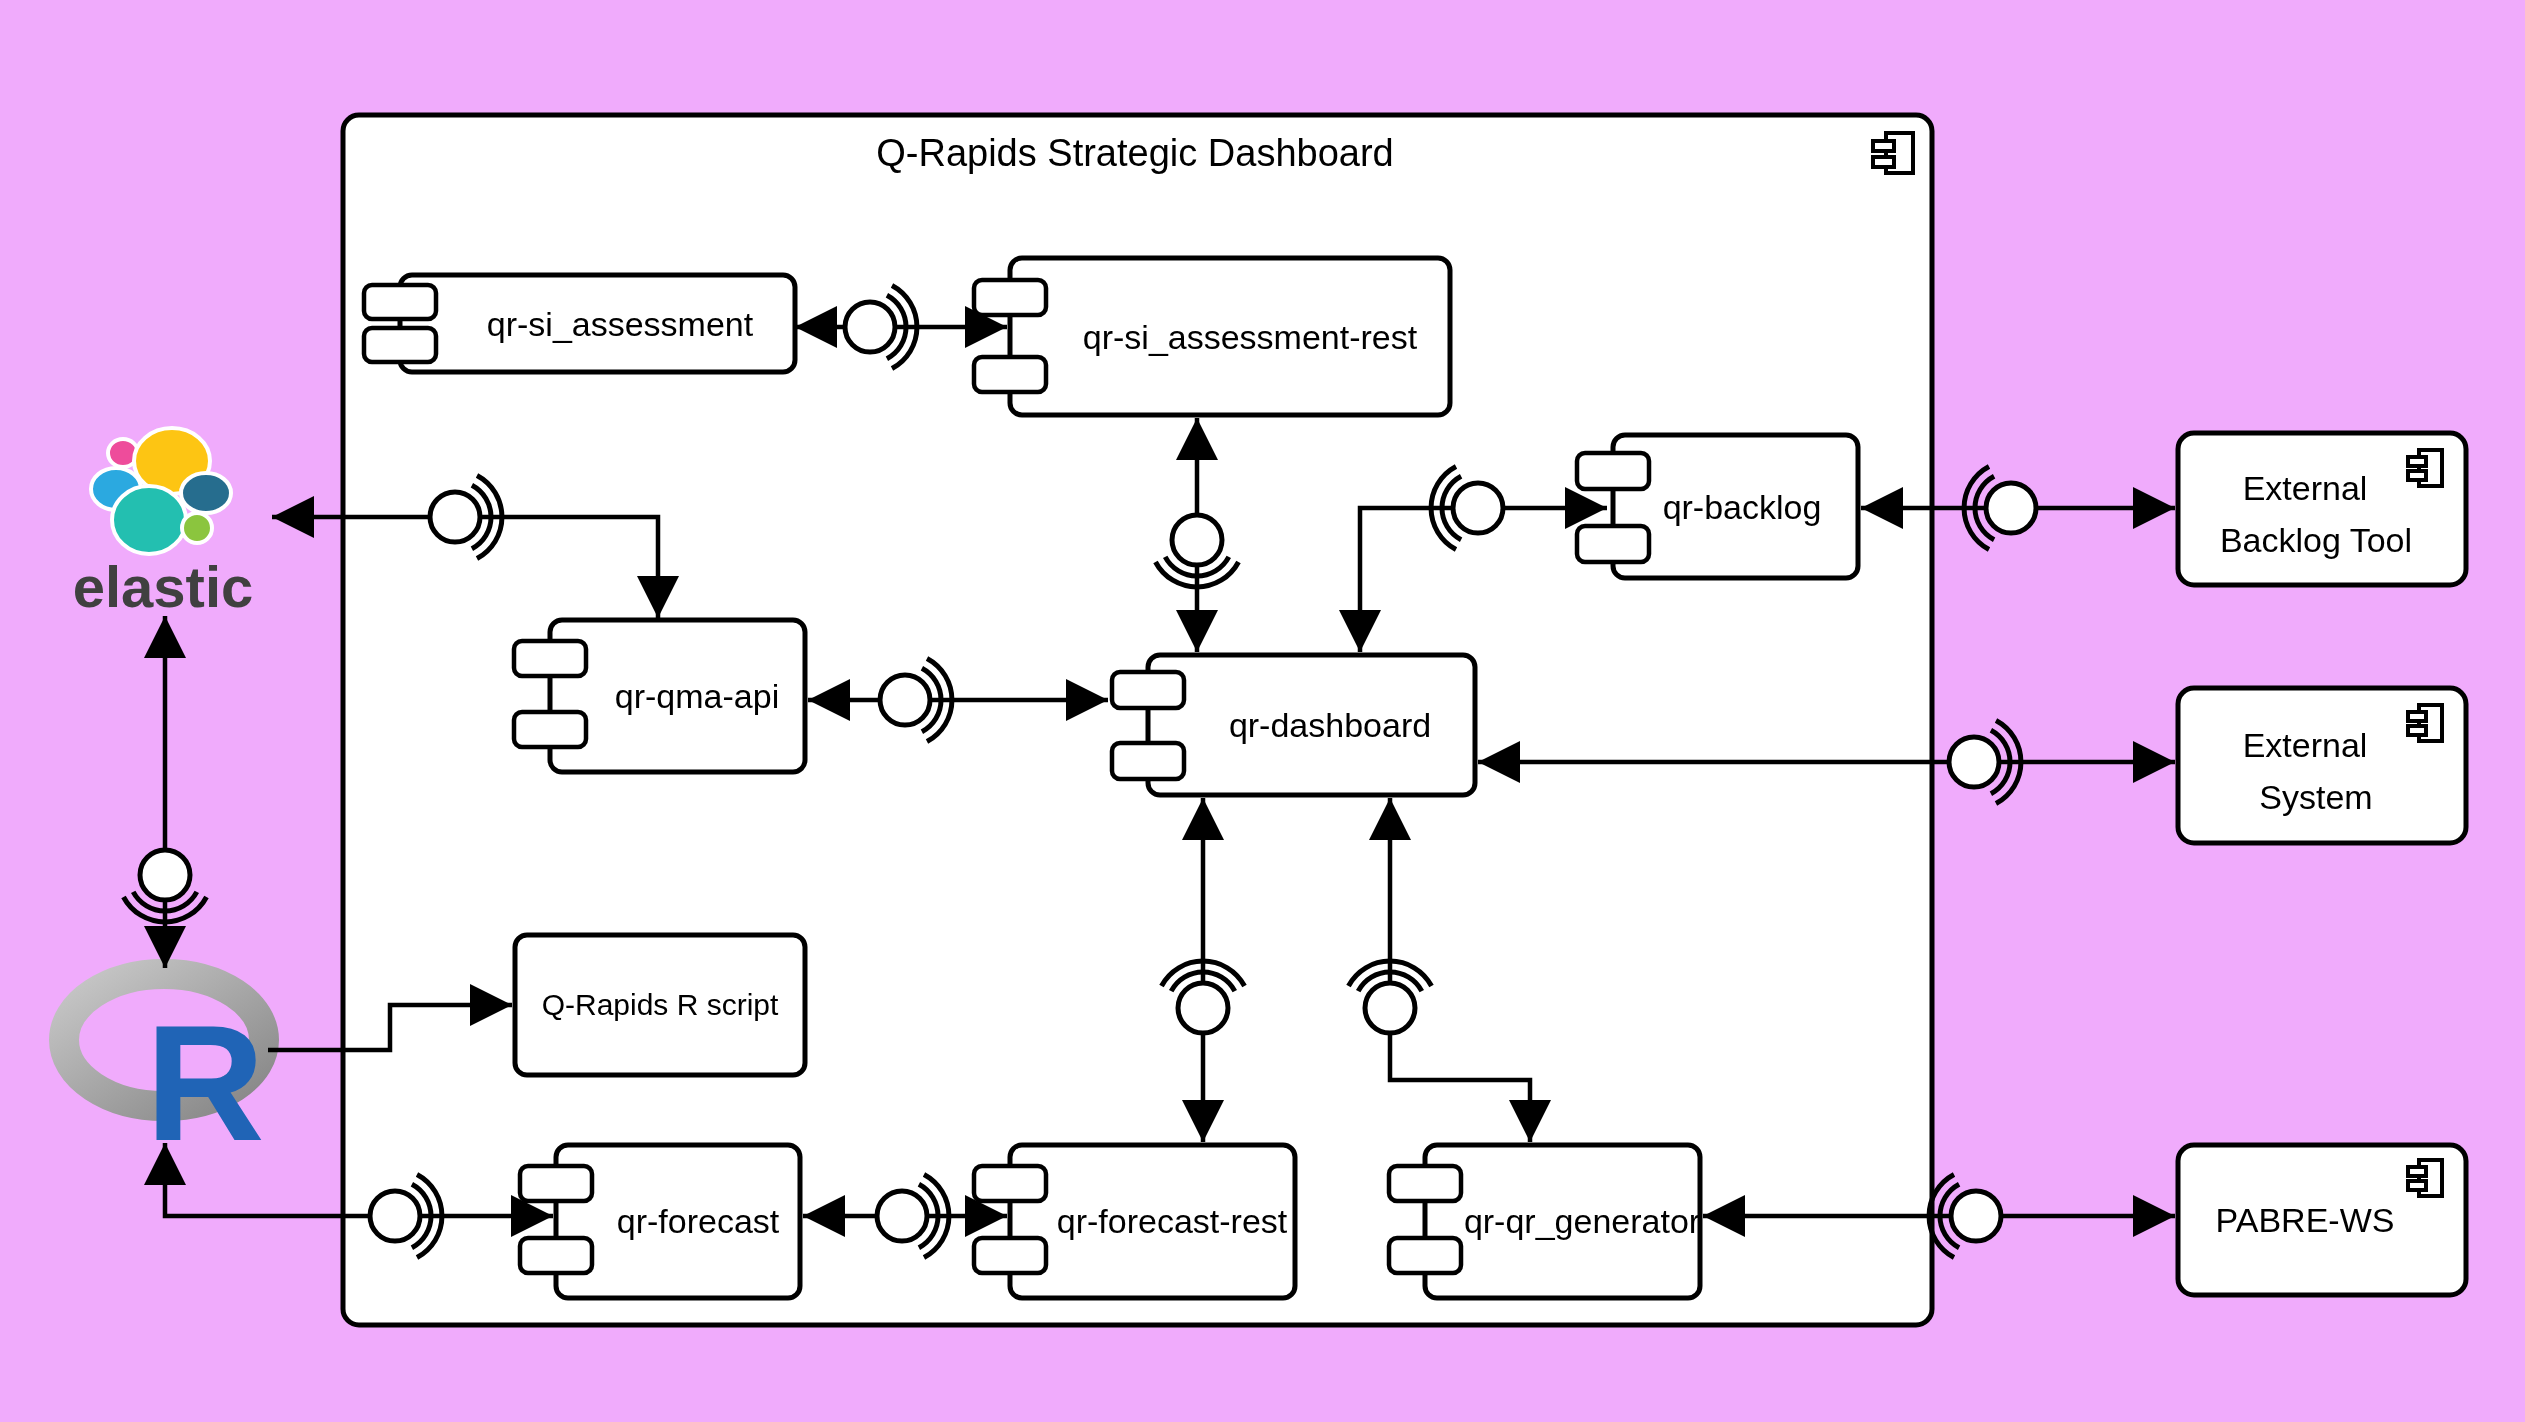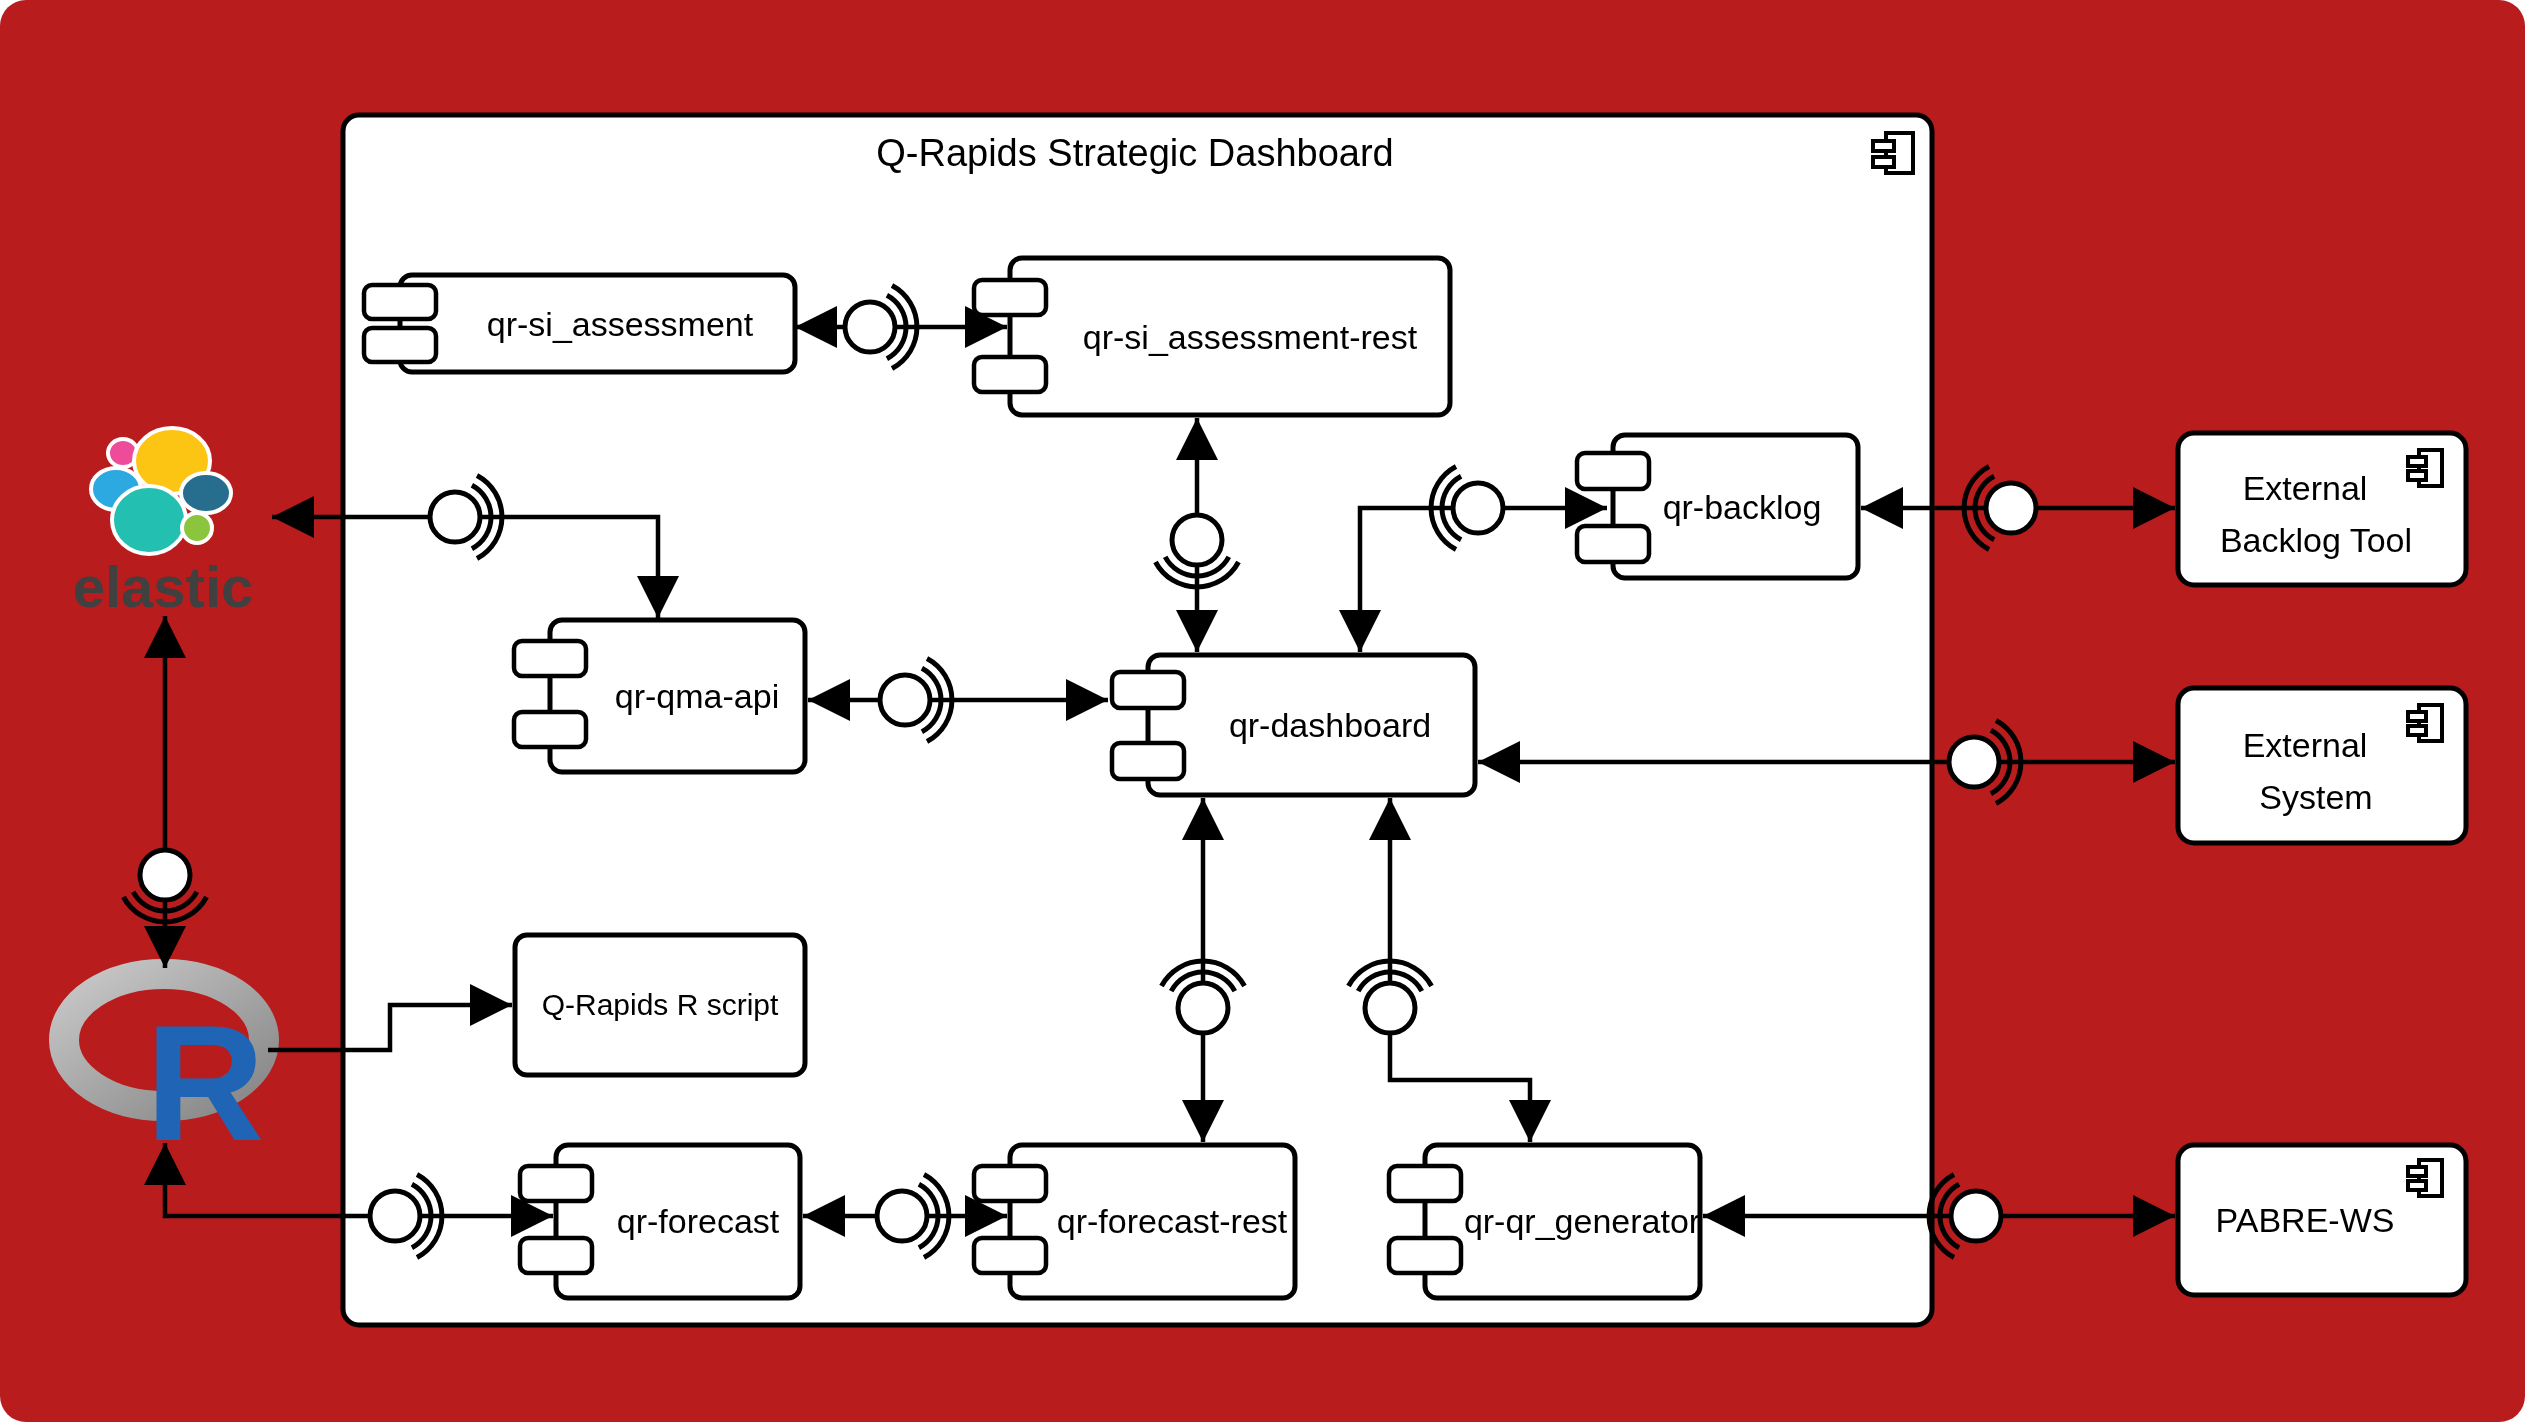--- a/index.html
+++ b/index.html
@@ -1,17 +1,17 @@
 <!DOCTYPE html>
 <html><head>
 <meta charset="utf-8">
 <style>
   html,body{margin:0;padding:0;background:#ffffff;}
-  #canvas{position:relative;width:2525px;height:1422px;background:#b91c1c;overflow:hidden;
-          font-family:"Liberation Sans", sans-serif;border-radius:26px;}
+  #canvas{position:relative;width:2525px;height:1422px;background:#f0abfc;overflow:hidden;
+          font-family:"Liberation Sans", sans-serif;}
   svg{display:block}
   .ln   {stroke:#000;stroke-width:4.5;fill:none;}
   .bx   {stroke:#000;stroke-width:5;fill:#fff;}
   .bigbx{stroke:#000;stroke-width:5;fill:#fff;}
   .tab  {stroke:#000;stroke-width:4.5;fill:#fff;}
   .ball {stroke:#000;stroke-width:5;fill:#fff;}
   .arc  {stroke:#000;stroke-width:5;fill:none;}
   .ah   {fill:#000;stroke:none;}
   .lbl  {font-family:"Liberation Sans",sans-serif;font-size:34px;fill:#000;text-anchor:middle;}
   .title{font-family:"Liberation Sans",sans-serif;font-size:38px;fill:#000;text-anchor:middle;}

